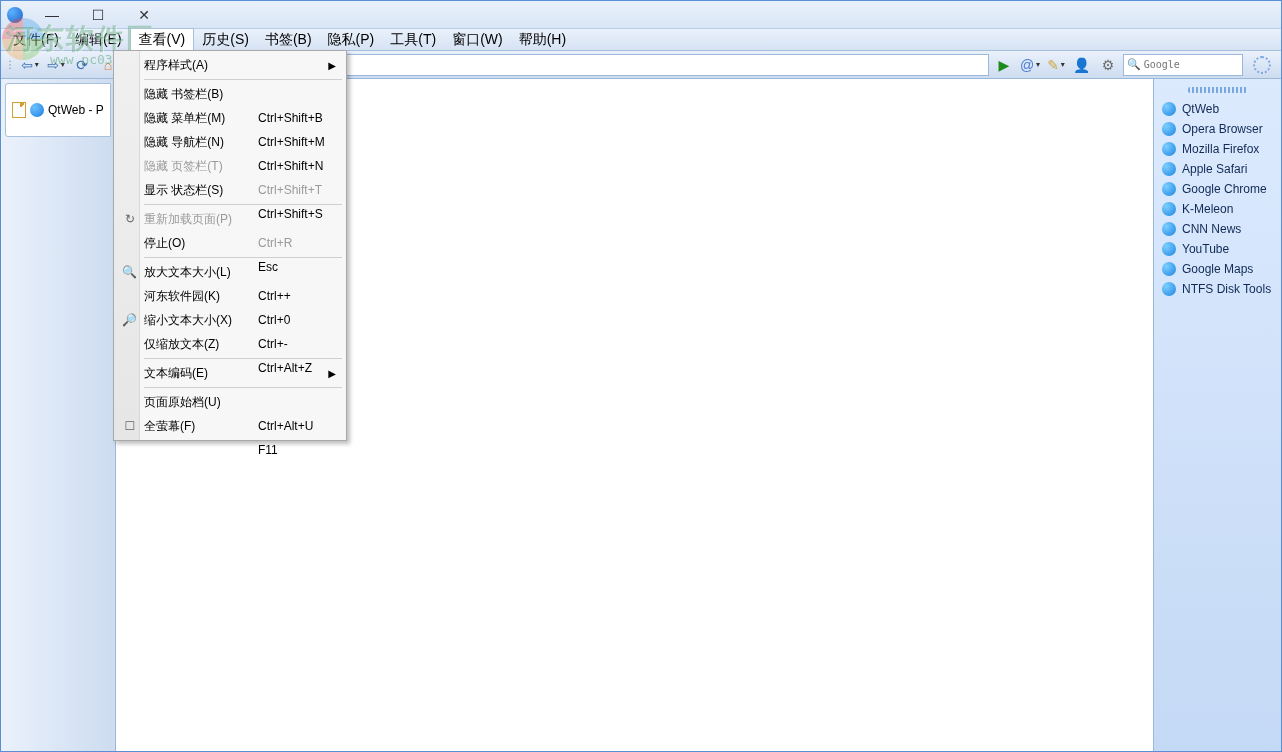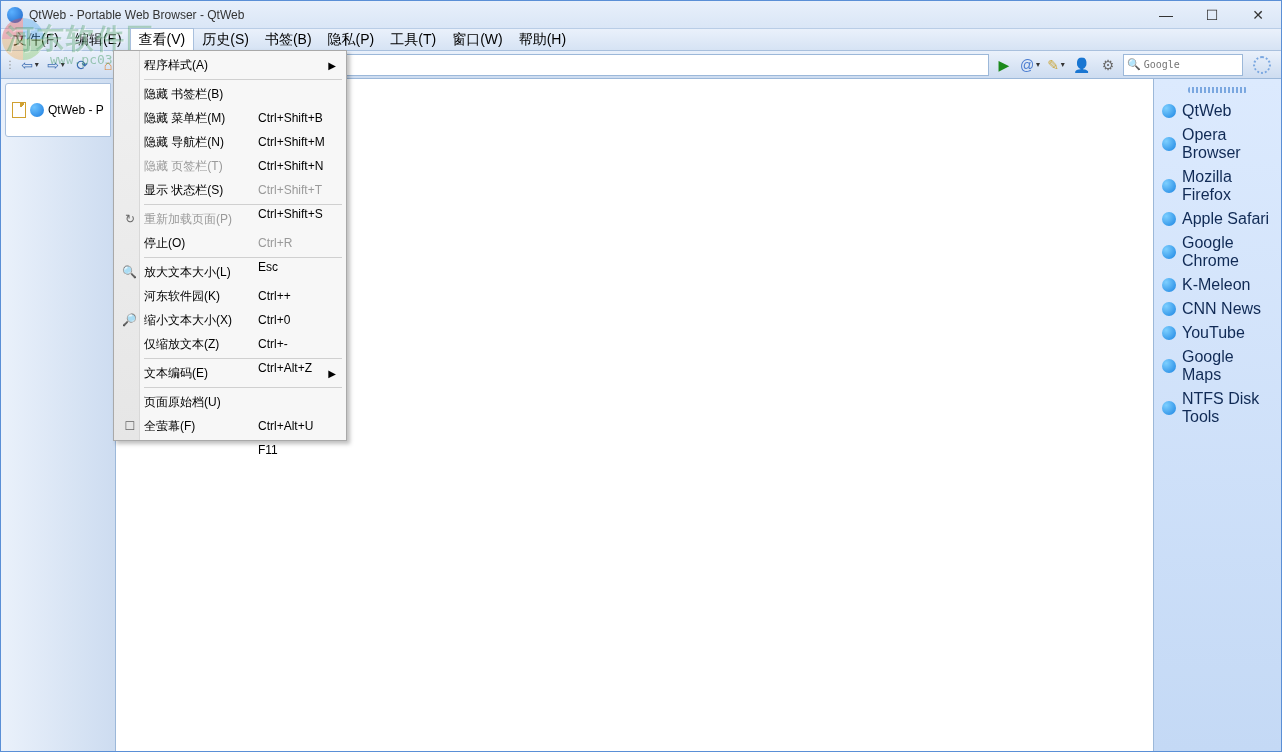--- a/index.html
+++ b/index.html
@@ -26,21 +26,21 @@
 
 .body { flex: 1; display: flex; position: relative; }
 .tabstrip { width: 115px; background: linear-gradient(90deg, #eaf1fb, #cddcf0); border-right: 1px solid #9cb8d9; padding: 4px 0; }
 .tab { display: flex; align-items: center; gap: 4px; font-size: 12px; padding: 18px 6px; background: #fff; margin: 0 4px; border: 1px solid #a9c0dd; border-radius: 3px 0 0 3px; }
 .tab .pg { width: 14px; height: 16px; background: #fff; border: 1px solid #d0a030; position: relative; }
 .tab .pg::before { content: ""; position: absolute; right: 0; top: 0; width: 5px; height: 5px; background: linear-gradient(135deg, #d0a030 50%, transparent 50%); }
 .tab .globe { width: 14px; height: 14px; background: radial-gradient(circle at 30% 30%, #6dc3ff, #1d7de0); border-radius: 50%; }
 .content { flex: 1; background: #fff; position: relative; }
 .sidebar { width: 128px; background: linear-gradient(#dceafe, #c4d9f5); border-left: 1px solid #9cb8d9; padding: 8px 4px; }
 .sidebar .grip { height: 6px; background: repeating-linear-gradient(90deg, #7aa7e0 0 2px, transparent 2px 4px); margin: 0 30px 6px; border-radius: 2px; }
-.bm { display: flex; align-items: center; gap: 6px; padding: 3px 4px; font-family: "SimSun", monospace; font-size: 16px; color: #102a55; }
+.bm { display: flex; align-items: flex-end; gap: 6px; padding: 3px 4px; font-family: "SimSun", monospace; font-size: 12px; color: #102a55; }
 .bm .globe { width: 14px; height: 14px; background: radial-gradient(circle at 30% 30%, #7dcfff, #1b84e2); border-radius: 50%; flex-shrink: 0; }
 
 .dropdown { position: absolute; left: 113px; top: 50px; width: 234px; background: #f7f7f7; border: 1px solid #a9a9a9; box-shadow: 3px 3px 4px rgba(0,0,0,.25); z-index: 30; font-size: 12px; padding: 2px; }
 .dd-row { display: flex; align-items: center; height: 24px; position: relative; padding-left: 28px; }
 .dd-ico { position: absolute; left: 4px; width: 20px; text-align: center; color: #666; }
 .dd-label { flex: 1; color: #000; }
 .dd-label.disabled { color: #9a9a9a; }
 .dd-accel { width: 86px; color: #000; text-align: left; margin-top: 48px; }
 .dd-accel.disabled { color: #9a9a9a; }
 .dd-arrow { position: absolute; right: 8px; font-size: 10px; }
@@ -55,21 +55,20 @@
 <body>
 
 <div class="window">
 
   <div class="wmlogo"></div>
   <div class="watermark">河东软件园</div>
   <div class="watermark2">www.pc0359.cn</div>
 
   <div class="titlebar">
     <div class="icon"></div>
-    <div class="title">QtWeb - Portable Web Browser - QtWeb</div>
     <div class="winbtns">
       <div class="winbtn">—</div>
       <div class="winbtn">☐</div>
       <div class="winbtn close">✕</div>
     </div>
   </div>
 
   <div class="menubar" id="menubar">
       <div class="menuitem">文件(F)</div>
       <div class="menuitem">编辑(E)</div>

